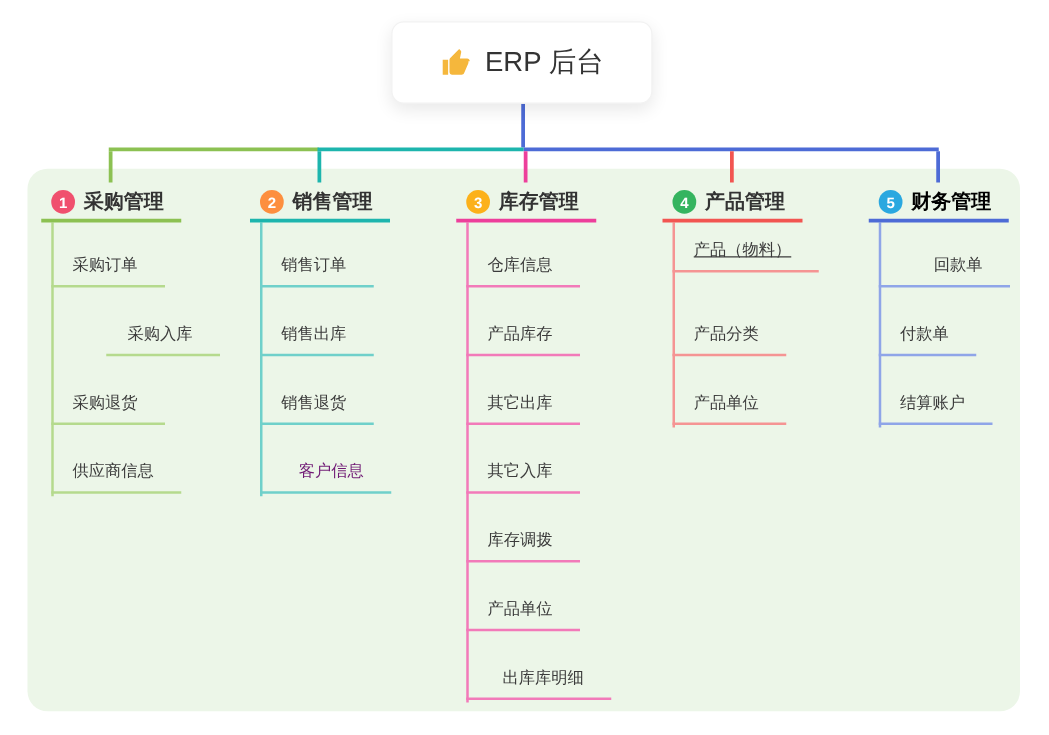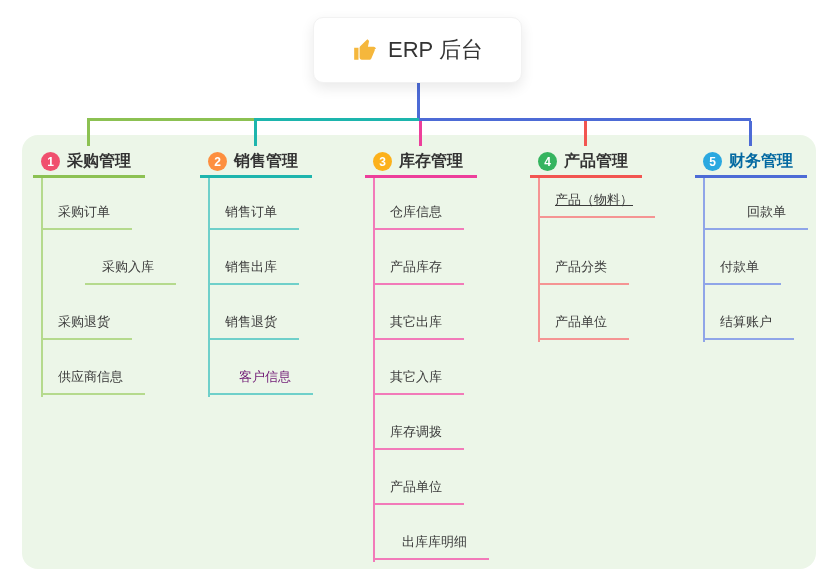--- a/index.html
+++ b/index.html
@@ -100,20 +100,20 @@
       <div class="branch-head" style="left: 530px; top: 148px; border-bottom: 3px solid rgb(242, 85, 81);">
         <span class="badge" style="background: rgb(53, 180, 95);">4</span>
         <span class="branch-label" style="color: rgb(51, 51, 51);">产品管理</span>
       </div>
       <div class="line" style="left: 538px; top: 178px; width: 2px; height: 164px; background: rgb(245, 148, 147);"></div>
       <div class="child-item" style="left: 538px; top: 190px; border-bottom: 2px solid rgb(245, 148, 147); color: rgb(59, 59, 59); text-decoration: underline;">产品（物料）</div>
       <div class="child-item" style="left: 538px; top: 257px; border-bottom: 2px solid rgb(245, 148, 147); color: rgb(59, 59, 59);">产品分类</div>
       <div class="child-item" style="left: 538px; top: 312px; border-bottom: 2px solid rgb(245, 148, 147); color: rgb(59, 59, 59);">产品单位</div>
       <div class="branch-head" style="left: 695px; top: 148px; border-bottom: 3px solid rgb(77, 107, 214);">
         <span class="badge" style="background: rgb(42, 168, 224);">5</span>
-        <span class="branch-label" style="color: #0369a1; text-align: right;">财务管理</span>
+        <span class="branch-label" style="color: #000000; text-align: right;">财务管理</span>
       </div>
       <div class="line" style="left: 703px; top: 178px; width: 2px; height: 164px; background: rgb(143, 165, 232);"></div>
       <div class="child-item" style="left: 703px; top: 202px; border-bottom: 2px solid rgb(143, 165, 232); color: rgb(59, 59, 59); padding-left: 44px;">回款单</div>
       <div class="child-item" style="left: 703px; top: 257px; border-bottom: 2px solid rgb(143, 165, 232); color: rgb(59, 59, 59);">付款单</div>
       <div class="child-item" style="left: 703px; top: 312px; border-bottom: 2px solid rgb(143, 165, 232); color: rgb(59, 59, 59);">结算账户</div>
     </div>
 </div>
 
 </body></html>

